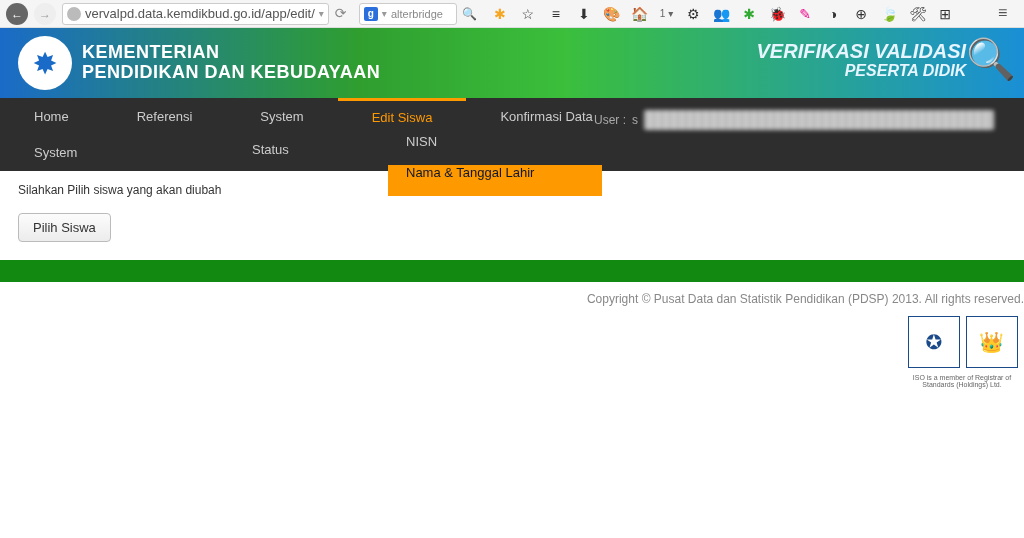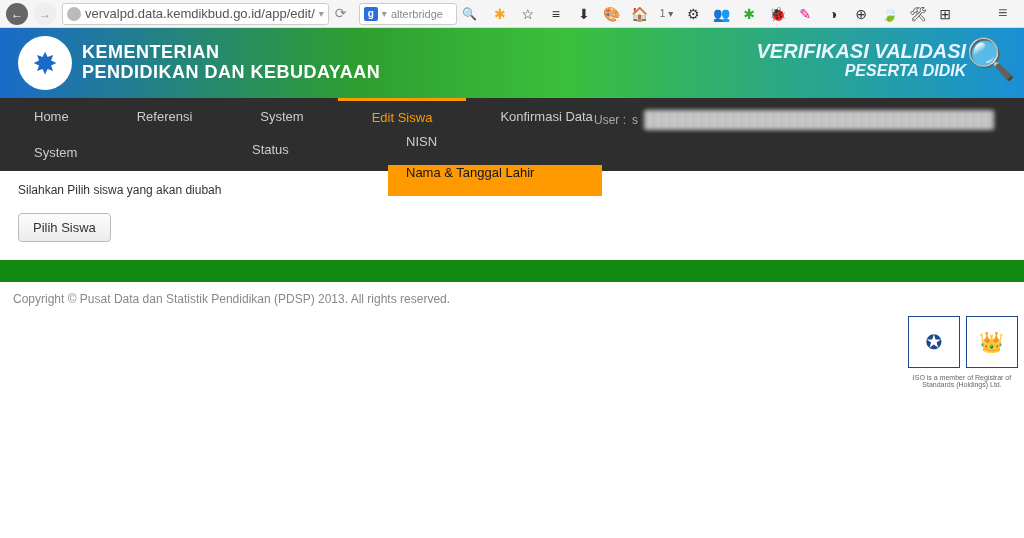--- a/index.html
+++ b/index.html
@@ -55,21 +55,21 @@
 .dropdown2 .item.hover { background:#ff9900; color:#0f172a; }
 
 
 .main { padding:10px 18px 0 18px; }
 .page-title { font-size:17px; font-weight:bold; color:#222; margin-top:26px; }
 .page-sub { font-size:12px; color:#333; margin-top:2px; }
 .btn { margin-top:16px; display:inline-block; padding:6px 14px; background:linear-gradient(#fcfcfc,#ececec); border:1px solid #bbb; border-radius:4px; font-size:13px; color:#333; cursor:pointer; }
 
 
 .green-bar { height:22px; background:#128a12; margin-top:18px; }
-.copyright { text-align:left; font-size:12px; color:#888; padding:10px 13px; }
+.copyright { text-align:right; font-size:12px; color:#888; padding:10px 0; }
 .cert-badges { position:absolute; right:6px; top:316px; display:flex; gap:6px; }
 .cert { width:52px; height:52px; border:1px solid #1a4a8a; background:#fff; display:flex; align-items:center; justify-content:center; font-size:20px; color:#1a4a8a; }
 .cert-sub { font-size:7px; color:#666; text-align:center; margin-top:2px; }
 </style>
 </head>
 <body>
 
 <div class="browser-bar">
   <div class="nav-btn nav-back">←</div>
   <div class="nav-btn nav-fwd">→</div>

